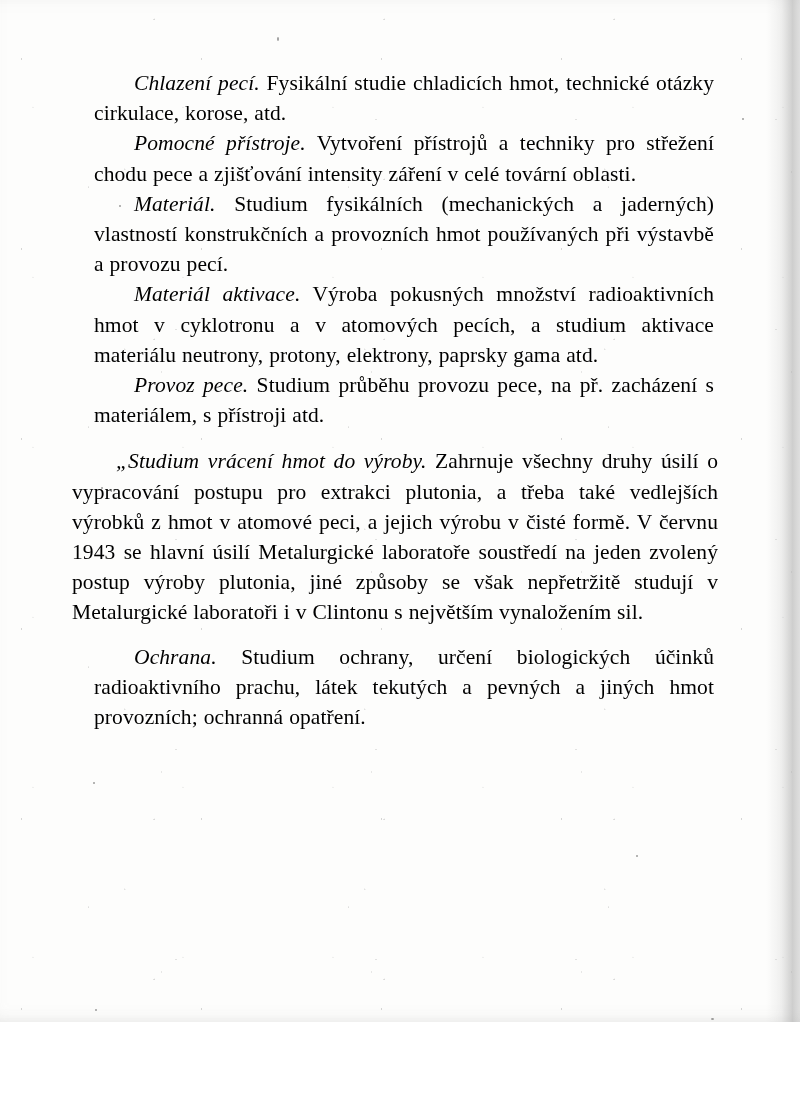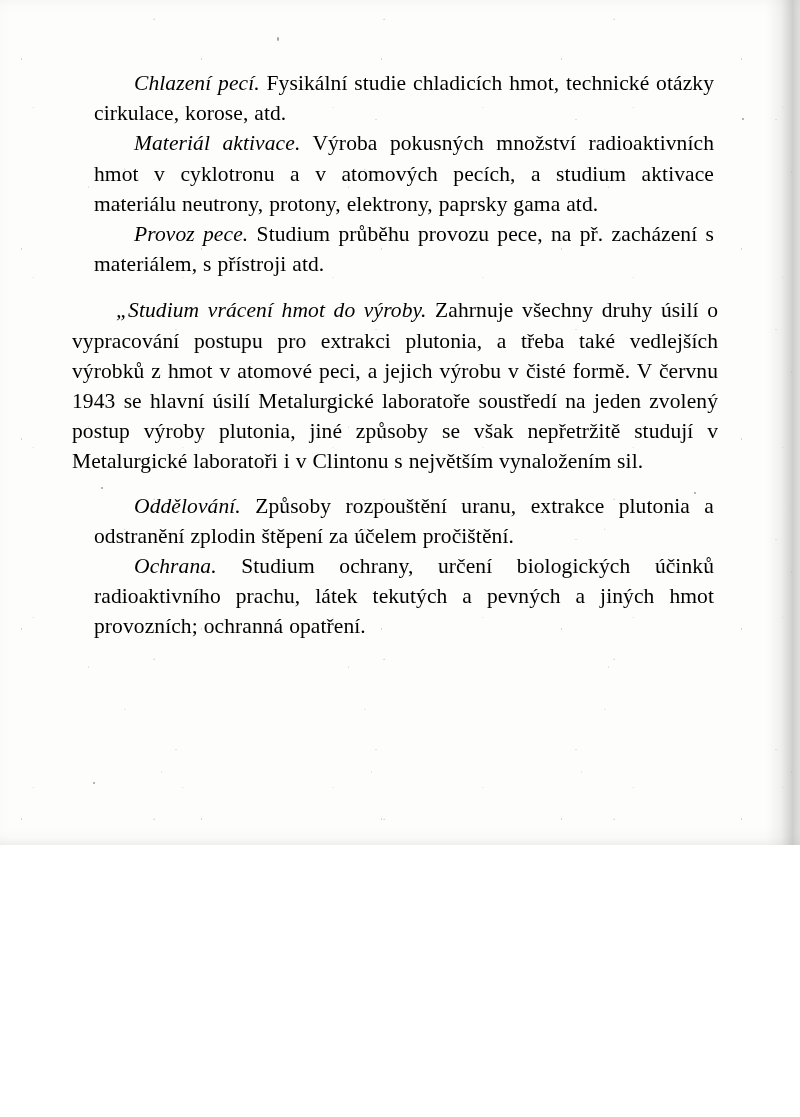--- a/index.html
+++ b/index.html
@@ -9,21 +9,21 @@
     background: #ffffff;
   }
   body {
     font-family: "Liberation Serif", "DejaVu Serif", serif;
     color: #000000;
   }
 
   #page {
     position: relative;
     width: 800px;
-    height: 845px;
+    height: 1022px;
     background: #fdfdfc;
     overflow: hidden;
     
     box-shadow: inset -16px 0 26px -18px rgba(120,120,120,0.55),
                 inset 0 -10px 22px -18px rgba(150,150,150,0.35);
   }
 
   
   #grain {
     position: absolute;
@@ -133,42 +133,45 @@
   <span class="speck" style="left:95px;  top:1009px;width:2px; height:2px;"></span>
   <span class="speck" style="left:711px; top:1018px;width:3px; height:2px;"></span>
   <span class="speck" style="left:150px; top:1081px;width:2px; height:8px; opacity:.25; transform:rotate(20deg);"></span>
 
   <div id="textbody">
 
     <p class="sec">
       <span class="lead">Chlazení pecí.</span><span> Fysikální studie chladicích hmot, technické otázky cirkulace, korose, atd.</span>
     </p>
 
+    <p class="sec">
+      <span class="lead">Pomocné přístroje.</span><span> Vytvoření přístrojů a techniky pro střežení chodu pece a zjišťování intensity záření v celé tovární oblasti.</span>
+    </p>
 
 
+    <p class="sec">
+      <span class="lead">Materiál.</span><span> Studium fysikálních (mechanických a jaderných) vlastností konstrukčních a provozních hmot používaných při výstavbě a provozu pecí.</span>
+    </p>
 
     <p class="sec">
       <span class="lead">Materiál aktivace.</span><span> Výroba pokusných množství radioaktivních hmot v cyklotronu a v atomových pecích, a studium aktivace materiálu neutrony, protony, elektrony, paprsky gama atd.</span>
     </p>
 
     <p class="sec">
       <span class="lead">Provoz pece.</span><span> Studium průběhu provozu pece, na př. zacházení s materiálem, s přístroji atd.</span>
     </p>
 
 
     <div class="quote-block">
       <p>
         <span class="lead">„Studium vrácení hmot do výroby.</span><span> Zahrnuje všechny druhy úsilí o vypracování postupu pro extrakci plutonia, a třeba také vedlejších výrobků z hmot v atomové peci, a jejich výrobu v čisté formě. V červnu 1943 se hlavní úsilí Metalurgické laboratoře soustředí na jeden zvolený postup výroby plutonia, jiné způsoby se však nepřetržitě studují v Metalurgické laboratoři i v Clintonu s největším vynaložením sil.</span>
       </p>
     </div>
 
     <div class="after-quote">
-      <p class="sec">
-        <span class="lead">Oddělování.</span><span> Způsoby rozpouštění uranu, extrakce plutonia a odstranění zplodin štěpení za účelem pročištění.</span>
-      </p>
 
 
 
       <p class="sec">
         <span class="lead">Ochrana.</span><span> Studium ochrany, určení biologických účinků radioaktivního prachu, látek tekutých a pevných a jiných hmot provozních; ochranná opatření.</span>
       </p>
     </div>
 
   </div>
 

